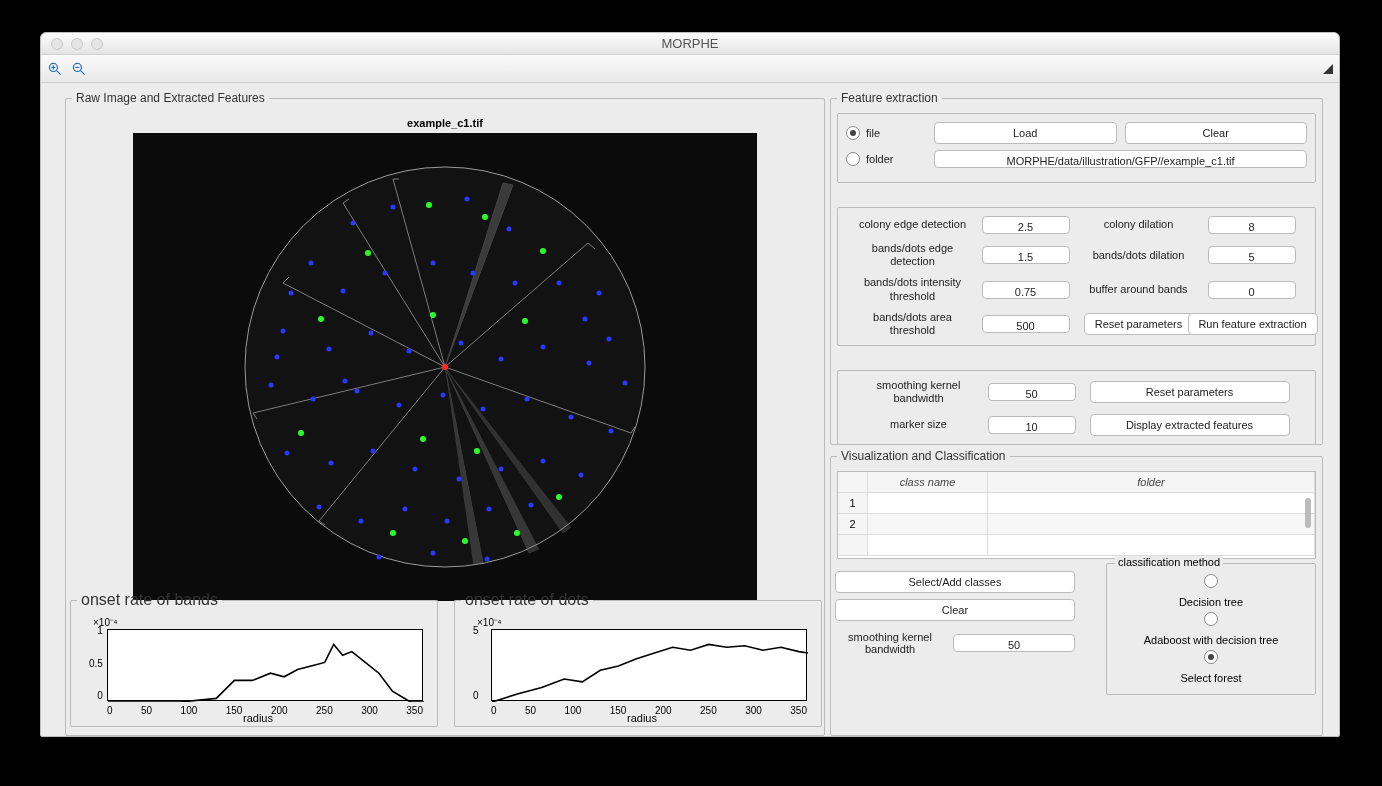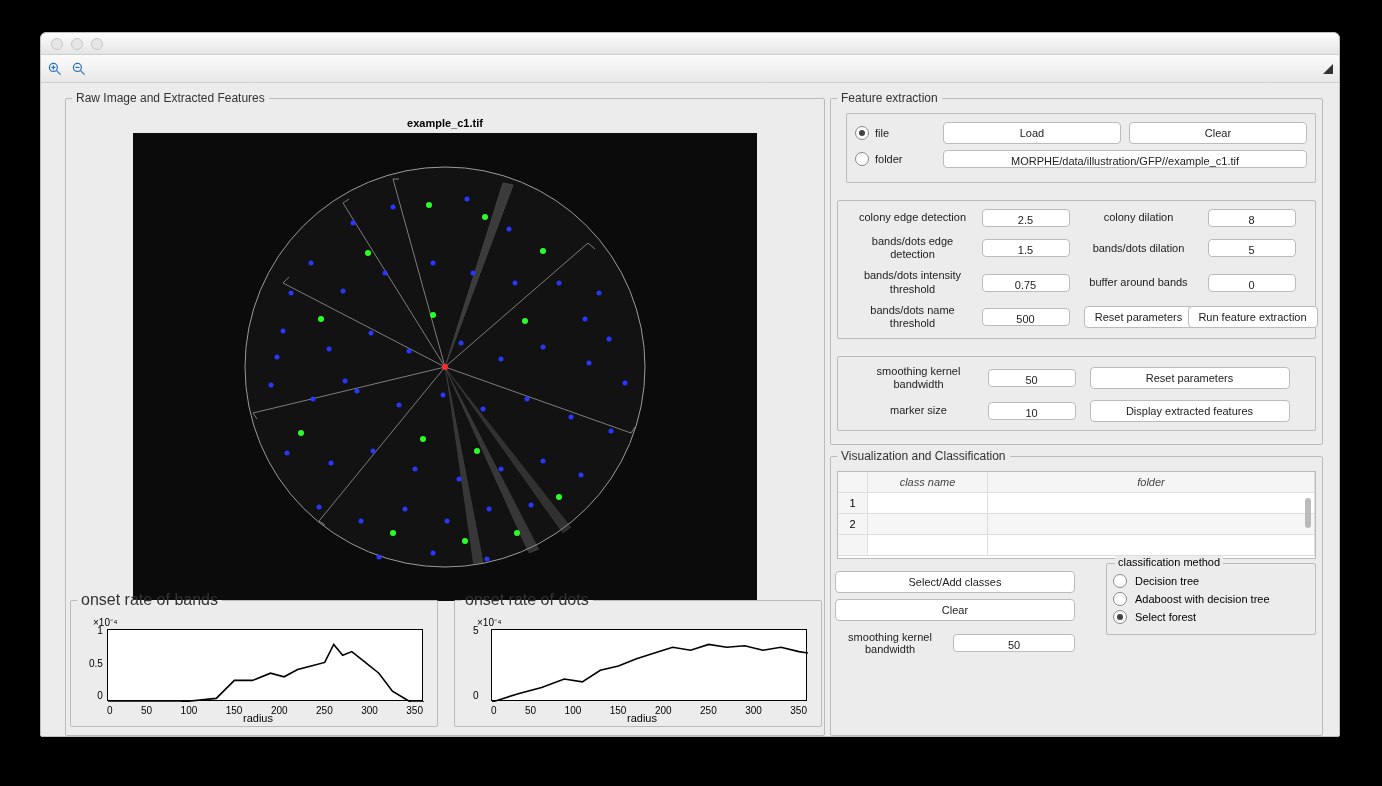--- a/index.html
+++ b/index.html
@@ -17,56 +17,57 @@
   .feat-panel { left:785px; top:4px; width:493px; height:354px;}
   .viz-panel { left:785px; top:362px; width:493px; height:287px;}
   .img-title { text-align:center; font-size:11px; font-weight:bold; margin-top:4px;}
   .imgbox { margin:4px auto 0 auto; width:624px; height:468px; background:#0b0b0b; position:relative;}
   .btn { background:#fff; border:1px solid #bbb; border-radius:4px; font-size:11px; color:#222; text-align:center; height:22px; line-height:20px; cursor:pointer;}
   .input { background:#fff; border:1px solid #bbb; border-radius:4px; font-size:11px; color:#222; text-align:center; height:18px; line-height:20px;}
   .lbl { font-size:11px; color:#222; text-align:center;}
   .row { display:flex; align-items:center; gap:8px; margin-bottom:6px;}
   .radio { width:14px; height:14px; border:1px solid #888; border-radius:50%; background:#fff; display:inline-flex; align-items:center; justify-content:center; flex-shrink:0;}
   .radio.selected::after { content:""; width:6px; height:6px; background:#444; border-radius:50%;}
-  .subbox { border:1px solid #bbb; border-radius:2px; padding:8px; margin-top:17px;}
+  .subbox { border:1px solid #bbb; border-radius:2px; padding:8px; margin-top:24px;}
   .pgrid { display:grid; grid-template-columns: 110px 88px 110px 88px; gap:8px 14px; align-items:center; justify-content:center;}
   .pgrid .lbl { line-height:1.2;}
   .charts-row { position:absolute; left:0; bottom:4px; display:flex; gap:8px;}
   .mini { width:368px; height:136px; border:1px solid #bbb; position:relative; background:#ececec;}
   .mini legend{font-size:16px;}
   .plotframe { position:absolute; left:36px; top:20px; width:316px; height:72px; border:1px solid #000; background:#fff;}
   .exp { position:absolute; left:22px; top:6px; font-size:10px; color:#000;}
   .xlabel { position:absolute; left:8px; right:0; bottom:2px; text-align:center; font-size:11px;}
   .xticks { position:absolute; left:36px; top:96px; width:316px; display:flex; justify-content:space-between; font-size:10px;}
   .yticks { position:absolute; left:18px; top:16px; height:76px; display:flex; flex-direction:column; justify-content:space-between; align-items:flex-end; font-size:10px;}
   .tbl { border:1px solid #bbb; background:#fff; width:100%; height:88px; position:relative; overflow:hidden;}
   .tbl-row { display:flex; height:21px; border-bottom:1px solid #ddd;}
   .tbl-hdr { background:#f5f5f5; font-size:11px; font-style:italic; color:#444; text-align:center;}
   .tbl-cell { border-right:1px solid #ddd; display:flex; align-items:center; justify-content:center; font-size:11px;}
   .rowhdr { width:30px; background:#f5f5f5; font-style:normal;}
   .c-name { width:120px;}
   .c-folder { flex:1;}
   .scroll-ind { position:absolute; right:4px; top:26px; width:6px; height:30px; background:#bbb; border-radius:3px;}
   .class-opts { border:1px solid #bbb; border-radius:2px; padding:6px; position:absolute; right:6px; top:100px; width:210px;}
   .class-opts .legend-like { position:absolute; top:-8px; left:8px; background:#ececec; font-size:11px; padding:0 3px;}
-  .opt { display:flex; align-items:center; gap:8px; font-size:11px; margin:4px 0;}
+  .opt { display:flex; align-items:center; gap:8px; font-size:11px; margin:4px 0;flex-direction:column;}
   svg.mag { width:16px; height:16px;}
   .zoom-btn { display:flex; align-items:center; cursor:pointer;}
   .corner-tri { margin-left:auto; }
 </style>
 </head>
 <body>
 
 <div class="window">
   <div class="titlebar">
     <div class="traffic">
       <div class="dot"></div>
       <div class="dot"></div>
       <div class="dot"></div>
     </div>
+    <div class="title">MORPHE</div>
   </div>
 
   <div class="toolbar">
     <div class="zoom-btn">
       <svg class="mag" viewBox="0 0 20 20">
           <circle cx="8" cy="8" r="5" fill="none" stroke="#2a6fb5" stroke-width="1.5"></circle>
           <line x1="12" y1="12" x2="17" y2="17" stroke="#2a6fb5" stroke-width="1.5"></line>
           <line x1="5.5" y1="8" x2="10.5" y2="8" stroke="#2a6fb5" stroke-width="1.5"></line>
           <line x1="8" y1="5.5" x2="8" y2="10.5" stroke="#2a6fb5" stroke-width="1.5"></line>
         </svg>
@@ -233,21 +234,21 @@
               <span>350</span>
             </div>
           <div class="xlabel">radius</div>
         </fieldset>
       </div>
     </fieldset>
 
     <fieldset class="feat-panel">
       <legend>Feature extraction</legend>
 
-      <div class="subbox" style="margin-top:0;margin-left:9px;">
+      <div class="subbox" style="margin-top:0;">
         <div class="row">
           <div style="width:80px; display:flex; align-items:center; gap:6px;">
             <span class="radio selected"></span>
             <span class="lbl">file</span>
           </div>
           <div class="btn" style="flex:1">Load</div>
           <div class="btn" style="flex:1">Clear</div>
         </div>
         <div class="row">
           <div style="width:80px; display:flex; align-items:center; gap:6px;">
@@ -268,21 +269,21 @@
           <div class="lbl">bands/dots edge detection</div>
           <div class="input">1.5</div>
           <div class="lbl">bands/dots dilation</div>
           <div class="input">5</div>
 
           <div class="lbl">bands/dots intensity threshold</div>
           <div class="input">0.75</div>
           <div class="lbl">buffer around bands</div>
           <div class="input">0</div>
 
-          <div class="lbl">bands/dots name threshold</div>
+          <div class="lbl">bands/dots area threshold</div>
           <div class="input">500</div>
           <div class="btn" style="width:110px">Reset parameters</div>
           <div class="btn" style="width:130px;margin-left:-20px">Run feature extraction</div>
         </div>
       </div>
 
       <div class="subbox">
         <div class="pgrid" style="grid-template-columns:110px 88px 200px;">
           <div class="lbl">smoothing kernel bandwidth</div>
           <div class="input">50</div>

